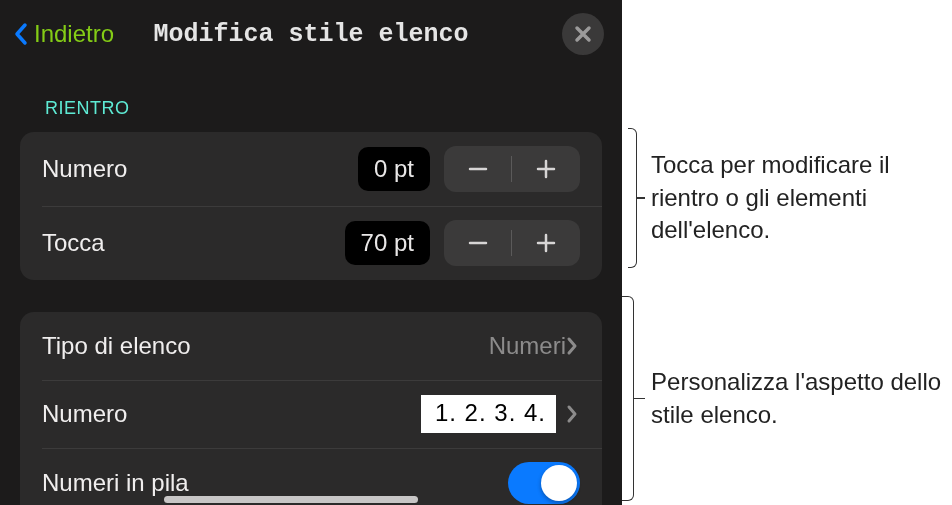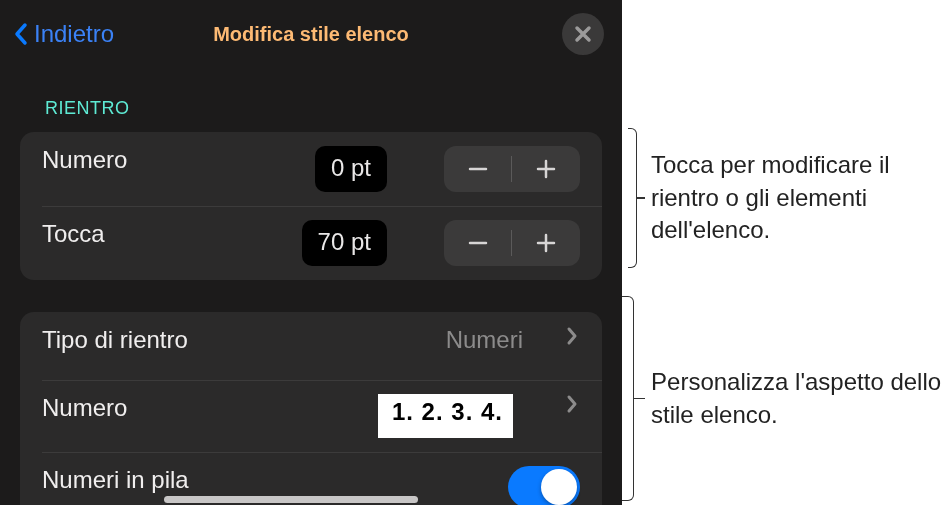--- a/index.html
+++ b/index.html
@@ -26,45 +26,46 @@
     }
     .header {
       display: flex;
       align-items: center;
       padding: 13px 18px 13px 10px;
       position: relative;
     }
     .back-area {
       display: flex;
       align-items: center;
-      color: #3b82f6;
+      color: #84cc16;
       font-size: 24px;
       cursor: pointer;
     }
     .back-chevron {
       width: 22px;
       height: 28px;
       display: inline-flex;
       align-items: center;
       justify-content: center;
       margin-right: 2px;
     }
     .back-chevron svg {
       width: 16px;
       height: 24px;
       stroke: #0a7aff;
     }
     .header-title {
-      font-size: 20px;
+      font-size: 25px;
       font-weight: 600;
-      color: #fdba74;
+      color: #e5e5e5;
       position: absolute;
       left: 50%;
       transform: translateX(-50%);
       white-space: nowrap;
+      font-family: Liberation Mono, monospace;
     }
     .close-button {
       margin-left: auto;
       width: 42px;
       height: 42px;
       background: #3a3939;
       border-radius: 50%;
       display: flex;
       align-items: center;
       justify-content: center;
@@ -88,24 +89,24 @@
       padding: 20px 10px 13px 25px;
       text-transform: uppercase;
     }
     .group {
       background: #2b2a2a;
       border-radius: 14px;
       overflow: hidden;
     }
     .row {
       display: flex;
+      align-items: center;
       padding: 14px 22px;
       min-height: 68px;
       position: relative;
-      gap: 43px;
     }
     .row + .row::before {
       content: "";
       position: absolute;
       left: 22px;
       right: 0;
       top: 0;
       height: 1px;
       background: #3c3b3b;
     }
@@ -169,24 +170,23 @@
       stroke: #8c8b8b;
       stroke-width: 3;
       fill: none;
       stroke-linecap: round;
       stroke-linejoin: round;
     }
     .format-preview {
       background: #fff;
       color: #000;
       font-size: 24px;
-      padding: 4px 10px 12px 14px;
+      padding: 4px 10px 6px 14px;
       letter-spacing: 1px;
       margin-right: 10px;
-      font-weight: bold;
     }
     .toggle {
       width: 72px;
       height: 42px;
       border-radius: 21px;
       background: #0a7aff;
       position: relative;
       cursor: pointer;
     }
     .toggle-knob {
@@ -297,21 +297,21 @@
             <svg viewBox="0 0 22 22">
                 <path d="M3 11 L19 11 M11 3 L11 19"></path>
               </svg>
           </div>
         </div>
       </div>
     </div>
 
     <div class="group group2">
       <div class="row">
-        <div class="row-label">Tipo di rientro</div>
+        <div class="row-label">Tipo di elenco</div>
         <div class="row-value-muted">Numeri</div>
         <span class="chevron-right">
           <svg viewBox="0 0 12 20" width="12" height="20">
               <path d="M3 3 L9 10 L3 17"></path>
             </svg>
         </span>
       </div>
       <div class="row">
         <div class="row-label">Numero</div>
         <div class="format-preview">1. 2. 3. 4.</div>

